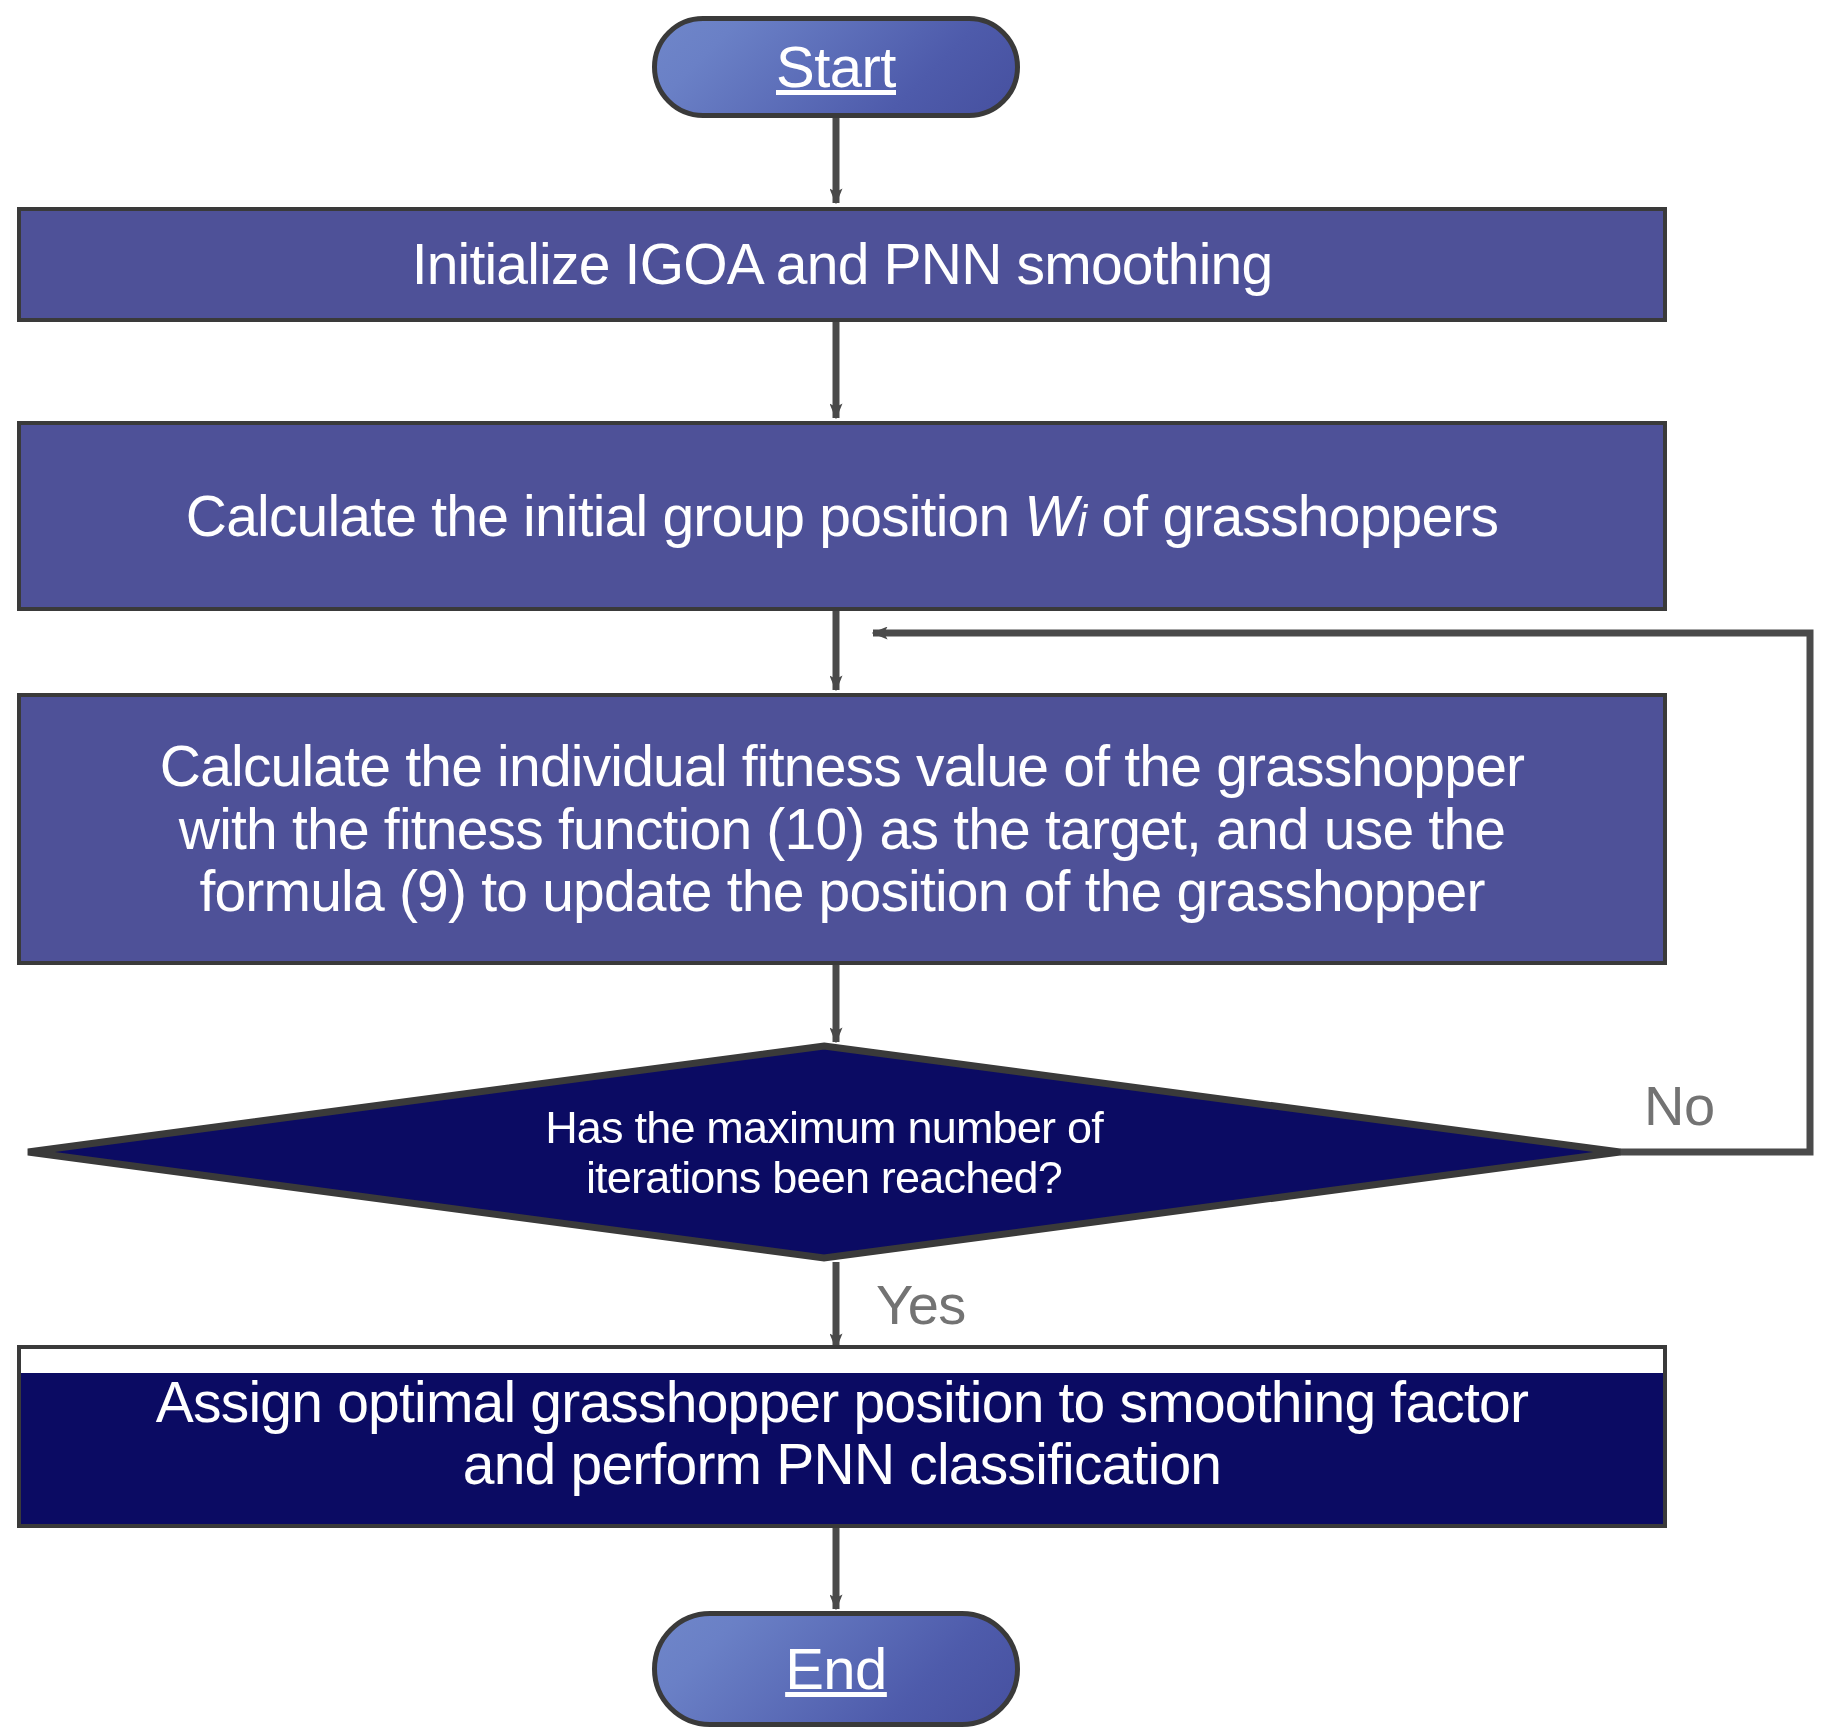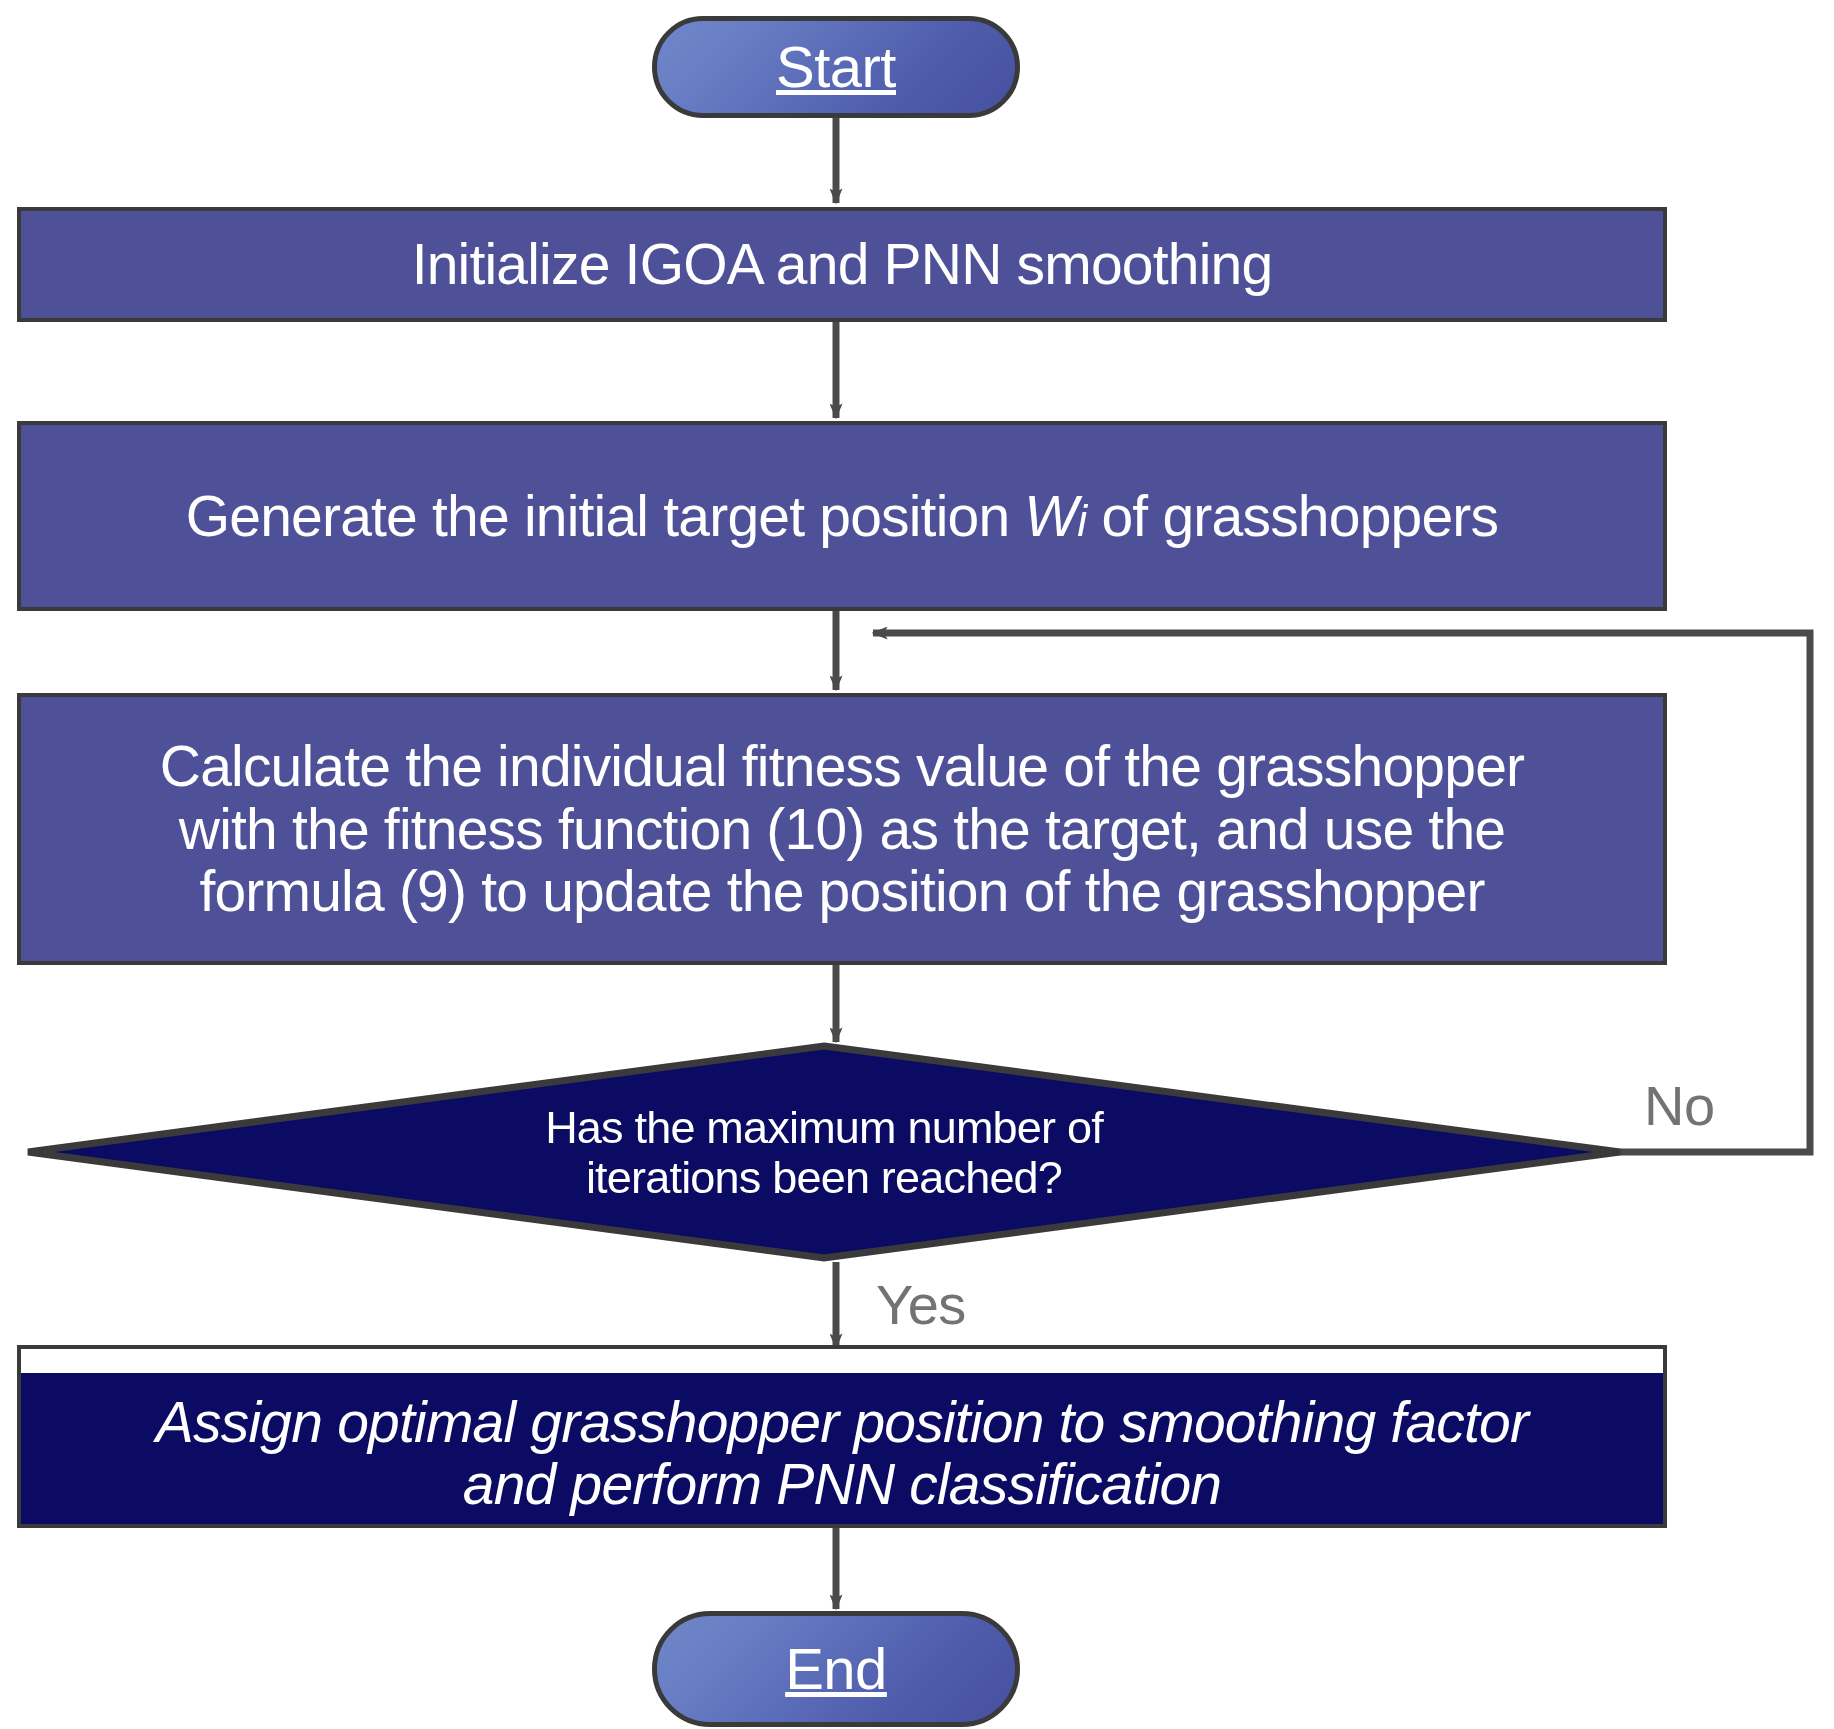--- a/index.html
+++ b/index.html
@@ -56,22 +56,21 @@
   .process-dark .fill {
     position: absolute;
     left: 0; right: 0;
     top: 24px; bottom: 0;
     background: #0b0b63;
   }
   .process-dark .txt {
     position: relative;
     z-index: 2;
     width: 100%;
-    padding-bottom: 8px;
-    font-style: italic;
+    padding-bottom: 28px;
   }
   
   .diamond-wrap {
     position: absolute;
   }
   .diamond-wrap svg { display:block; }
   .diamond-label {
     position: absolute;
     left: 0; right: 0;
     top: 50%;
@@ -150,21 +149,21 @@
   <div class="node terminator" style="left:652px; top:16px; width:368px; height:102px;">
     <span>Start</span>
   </div>
 
   <div class="node process" style="left:17px; top:207px; width:1650px; height:115px;">
     <span>Initialize IGOA and PNN smoothing</span>
   </div>
 
   <div class="node process" style="left:17px; top:421px; width:1650px; height:190px;">
     <span>
-      <span>Generate the initial target position </span><span class="ital">W</span><span class="ital-sub">i</span><span> of grasshoppers</span><br>
+      <span>Calculate the initial group position </span><span class="ital">W</span><span class="ital-sub">i</span><span> of grasshoppers</span><br>
     </span>
   </div>
 
   <div class="node process" style="left:17px; top:693px; width:1650px; height:272px;text-align:center;">
     <span>Calculate the individual fitness value of the grasshopper
 with the fitness function (10) as the target, and use the
 formula (9) to update the position of the grasshopper</span>
   </div>
 
   <div class="diamond-wrap" style="left:24px; top:1042px; width:1600px; height:220px;">

